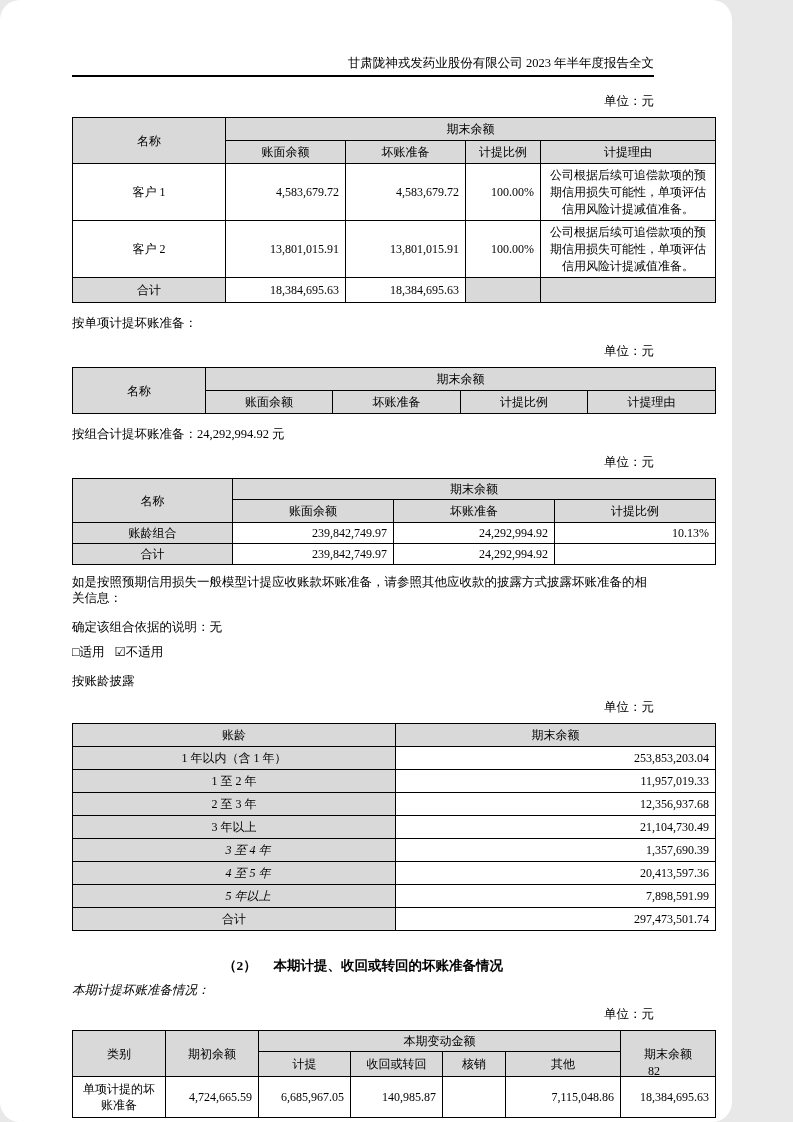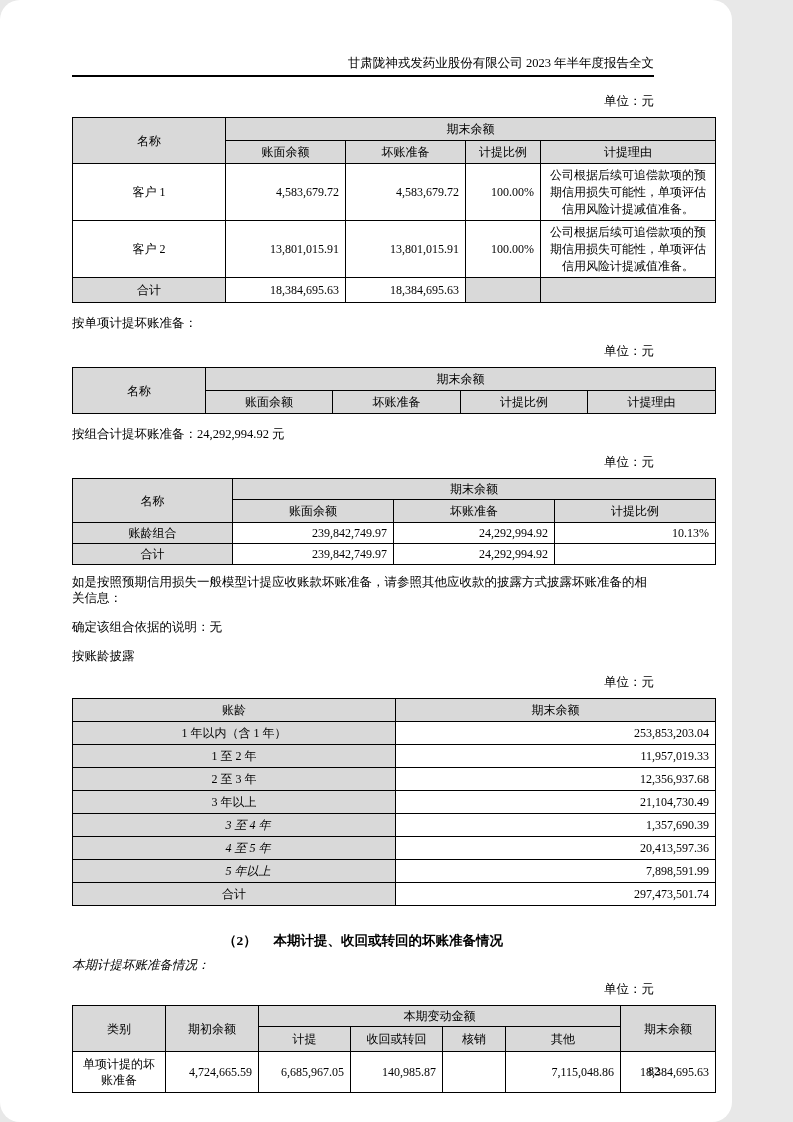--- a/index.html
+++ b/index.html
@@ -148,20 +148,23 @@
       <td class="r">239,842,749.97</td>
       <td class="r">24,292,994.92</td>
       <td></td>
     </tr>
   </tbody>
     </table>
 
   <div class="note n4">如是按照预期信用损失一般模型计提应收账款坏账准备，请参照其他应收款的披露方式披露坏账准备的相关信息：</div>
   <div class="note n3">确定该组合依据的说明：无</div>
 
+  <div class="chkline n5">
+    <span class="chk">□</span><span>适用</span><span class="gap"></span><span class="chk">☑</span><span>不适用</span>
+  </div>
 
   <div class="note n6">按账龄披露</div>
 
   <div class="unit u4">单位：元</div>
 
   <table>
     <colgroup>
         <col style="width:323px">
         <col style="width:320px">
     </colgroup>

